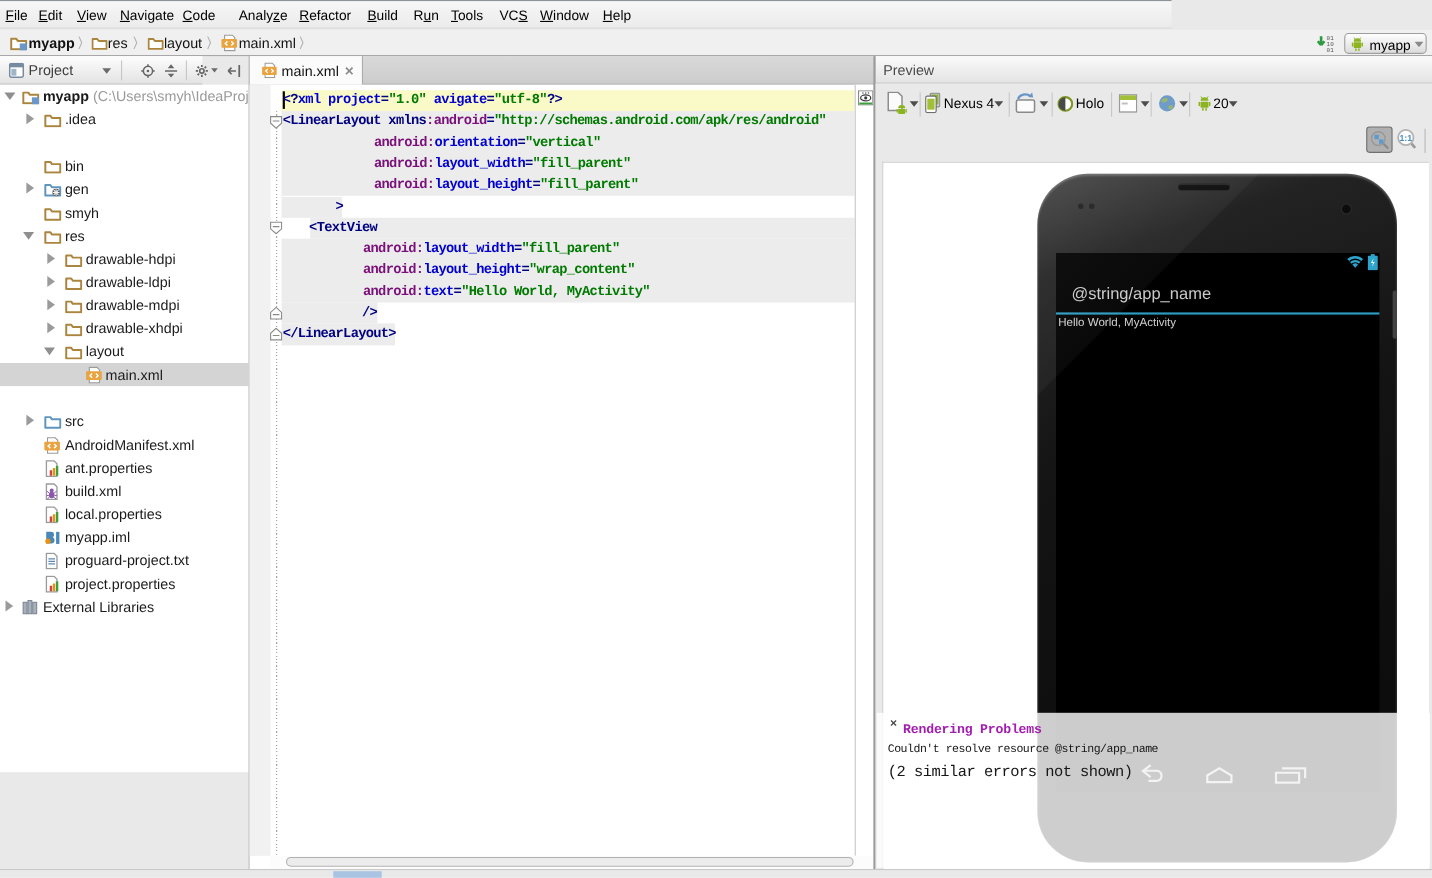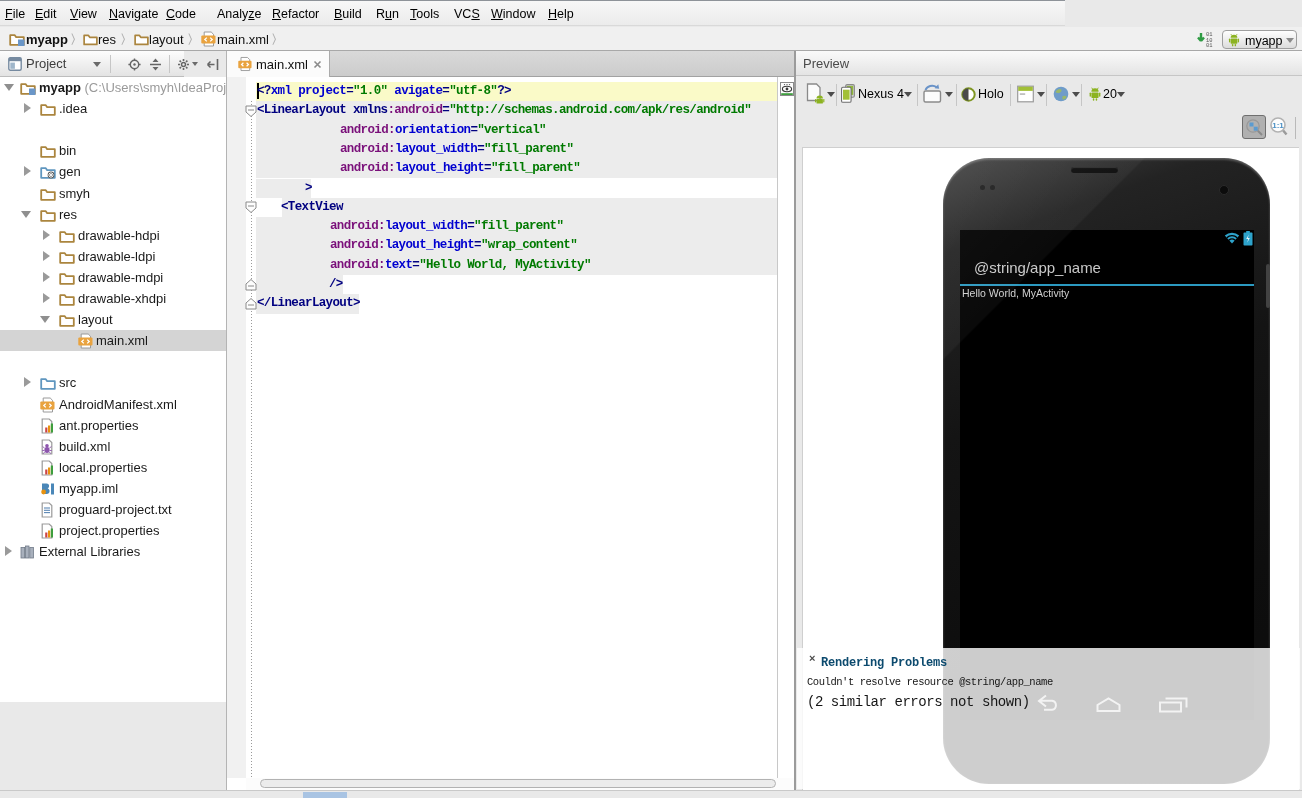--- a/index.html
+++ b/index.html
@@ -530,21 +530,21 @@
       <path d="M137.5,21 v-6 L148.5,8.5 L159.5,15 v6 z"></path>
       <path d="M200,12.5 h21 v9 h-21 z M205.5,8.5 h21 v9"></path>
       </g>
     </svg>
   </div>
   <div class="abs" style="left:0;top:0;width:327px;height:626px;border-radius:46px;background:linear-gradient(135deg, rgba(255,255,255,0.075) 0%, rgba(255,255,255,0.04) 21%, rgba(255,255,255,0) 21.3%, rgba(255,255,255,0) 100%);"></div>
 </div>
 
 <div id="overlay">
   <span class="abs" style="left:12px;top:4px;font-size:11px;font-weight:bold;color:#4a4a4a">×</span>
-  <span class="mono" style="left:24px;top:8px;font-size:12px;letter-spacing:-0.2px;font-weight:bold;color:#0c4a6e">Rendering Problems</span>
+  <span class="mono" style="left:24px;top:8px;font-size:12px;letter-spacing:-0.2px;font-weight:bold;color:#a21caf">Rendering Problems</span>
   <span class="mono" style="left:10px;top:28px;font-size:10.5px;letter-spacing:-0.45px;">Couldn't resolve resource @string/app_name</span>
   <span class="mono" style="left:10px;top:46px;font-size:14px;letter-spacing:-0.45px;">(2 similar errors not shown)</span>
 </div>
 </div>
 
 <div id="statusbar">
       <div id="statusblue"></div>
     </div>
 
 </div>

